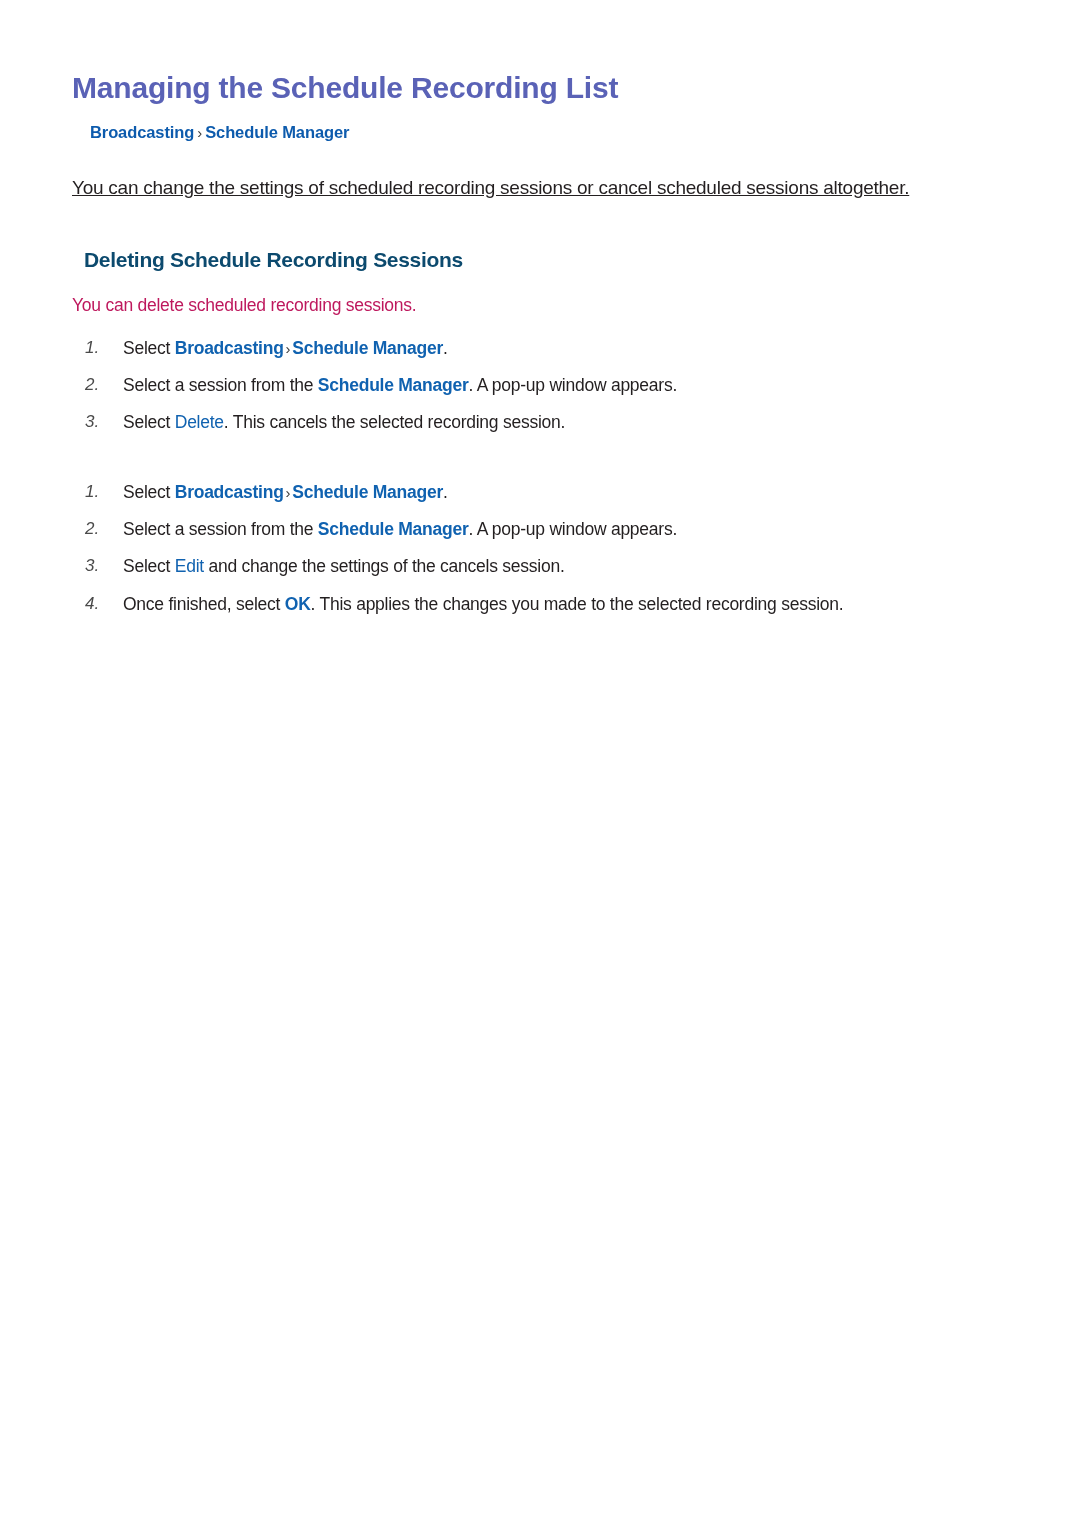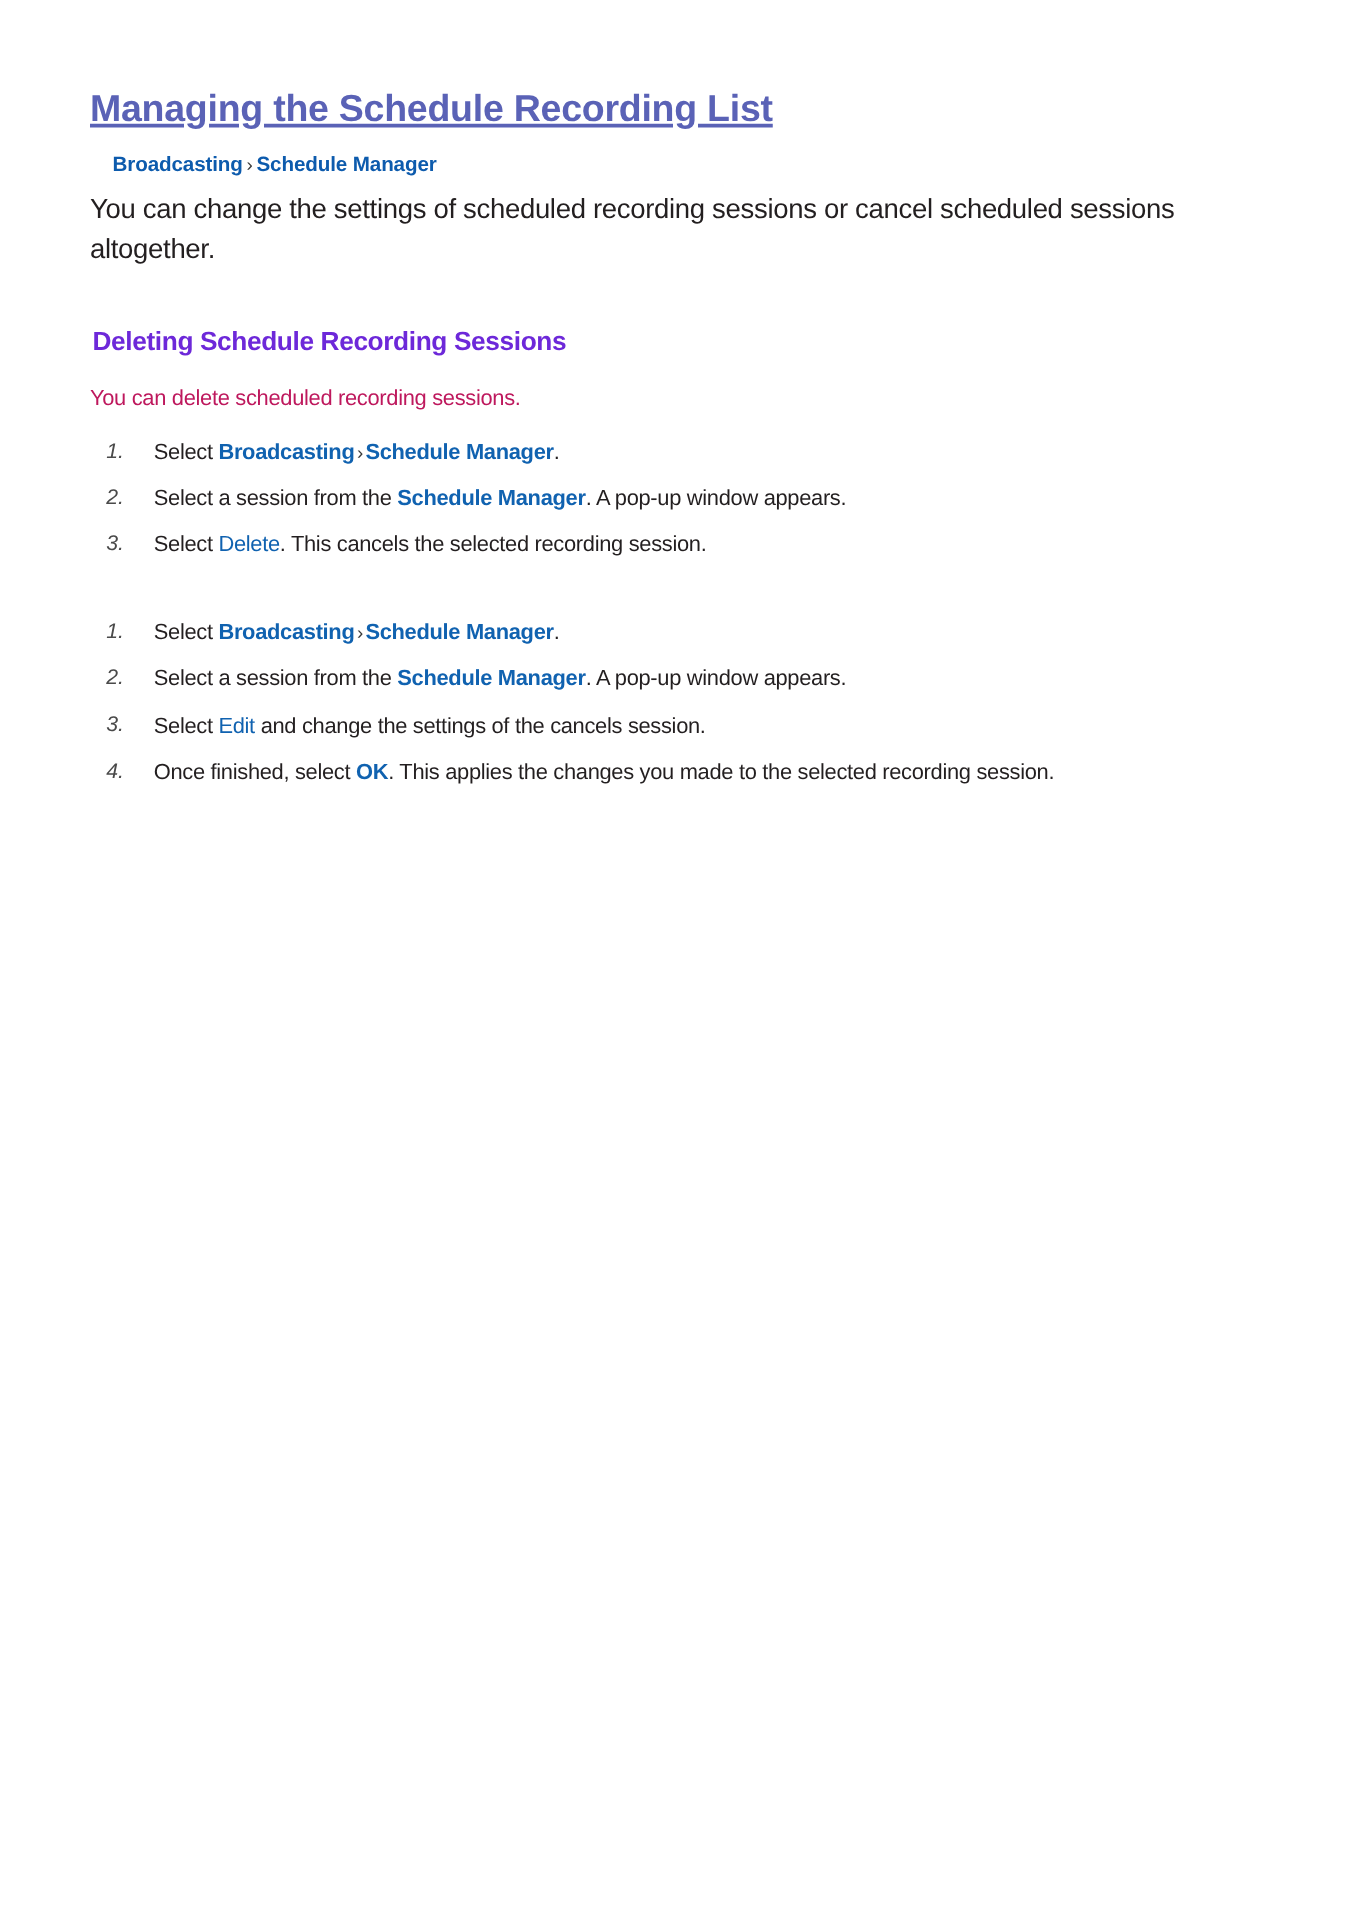--- a/index.html
+++ b/index.html
@@ -31,21 +31,20 @@
 
   
   .doc-title {
     font-size: 30px;
     font-weight: bold;
     color: #5a62b6;
     letter-spacing: -0.2px;
     margin: 0;
     padding-top: 70px;
     line-height: 1.18;
-    text-decoration: underline;
   }
 
   
   .breadcrumb {
     margin-top: 17px;
     font-size: 16.5px;
     font-weight: bold;
     color: #0d5bad;
     line-height: 1.3;
     letter-spacing: -0.1px;
@@ -53,38 +52,39 @@
   }
   .breadcrumb .sep {
     font-weight: normal;
     color: #3a3a3a;
     padding: 0 3px;
     font-size: 15px;
   }
 
   
   .intro {
-    margin-top: 7px;
-    font-size: 22px;
+    margin-top: 30px;
+    font-size: 19px;
     line-height: 1.45;
     color: #231f20;
     letter-spacing: -0.25px;
+    text-decoration: underline;
   }
 
   
   .section {
     margin-top: 44px;
   }
   .section.first { margin-top: 46px; }
   .section-heading {
     font-size: 21px;
     font-weight: bold;
-    color: #6d28d9;
+    color: #0c4a6e;
     letter-spacing: -0.3px;
-    margin: 2px;
+    margin: 12px;
     line-height: 1.25;
   }
   .section-lead {
     margin-top: 19px;
     font-size: 17.5px;
     line-height: 1.45;
     color: #be185d;
     letter-spacing: -0.25px;
   }
 

